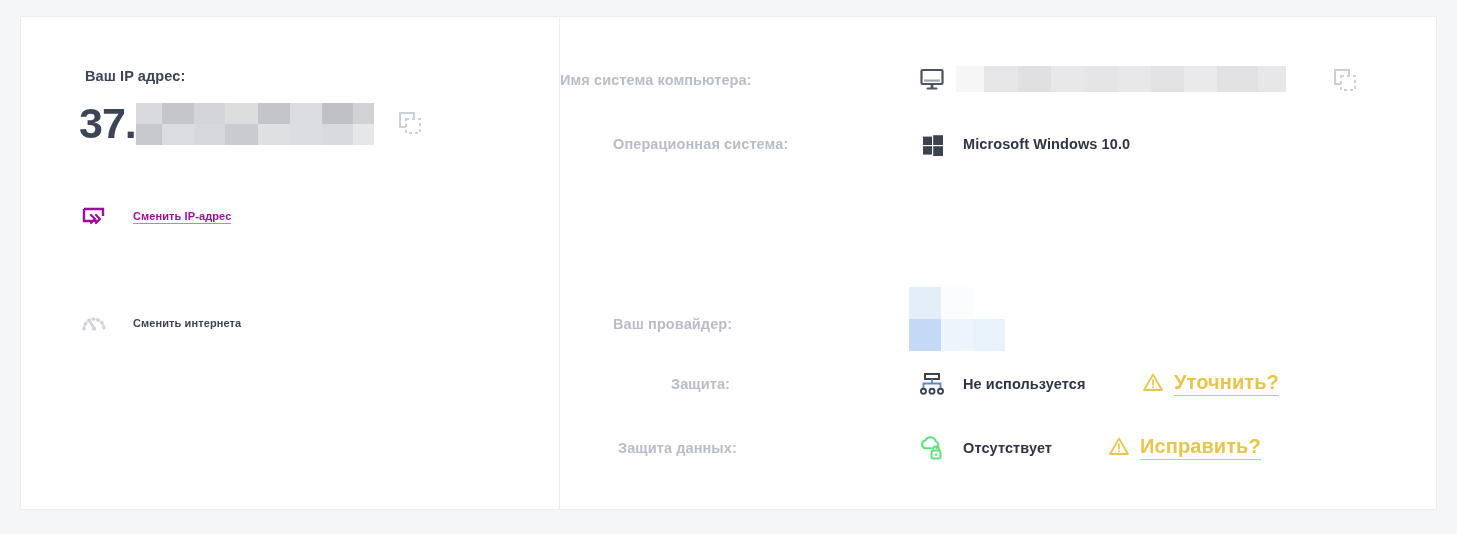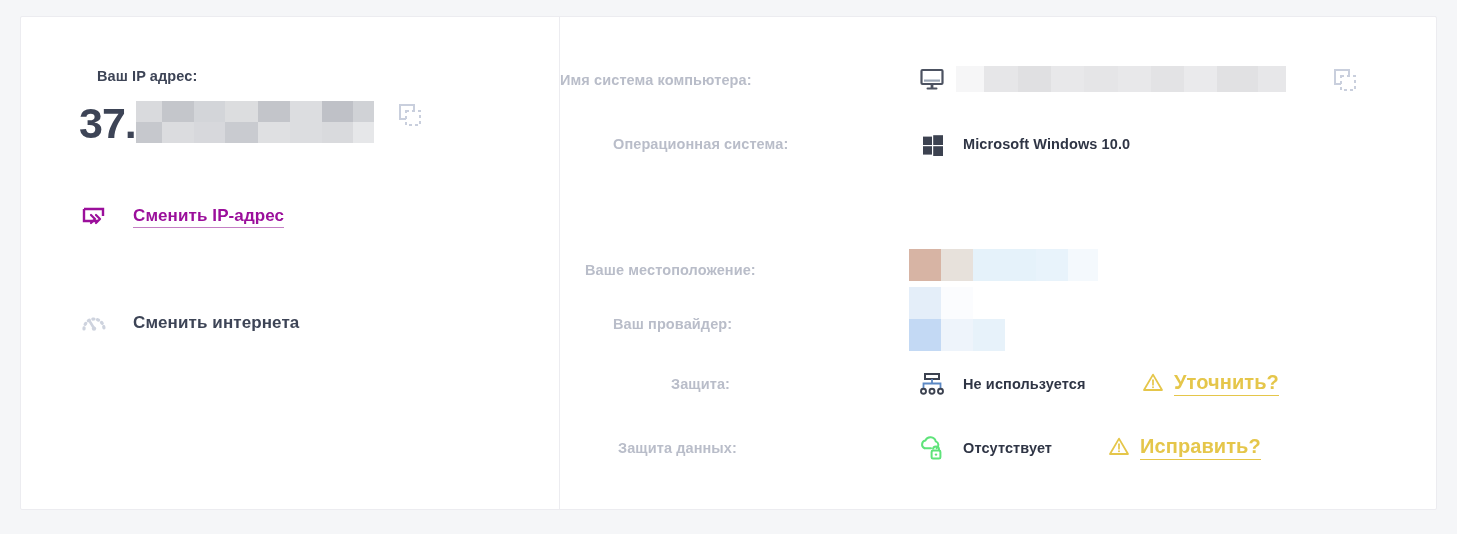--- a/index.html
+++ b/index.html
@@ -30,27 +30,27 @@
     border-right: 1px solid #ececf0;
     flex: 0 0 539px;
   }
   .right-pane {
     position: relative;
     flex: 1 1 auto;
   }
 
   
   .ip-label {
-    position: absolute; left: 76px; top: 51px;
+    position: absolute; left: 64px; top: 51px;
     font-size: 14.5px; font-weight: bold; color: #3d4456;
     letter-spacing: 0.1px;
   }
   .ip-row {
     position: absolute; left: 58px; top: 82px;
-    display: flex; 
+    display: flex; align-items: center;
   }
   .ip-prefix {
     font-size: 43px; font-weight: bold; color: #3d4456;
     line-height: 48px; letter-spacing: -1px;
   }
   .blur-ip {
     position: relative;
     width: 238px; height: 42px;
     margin-left: 0px; margin-top: 2px;
     overflow: hidden;
@@ -68,21 +68,21 @@
     display: flex; align-items: center;
     height: 34px;
   }
   .link-row .ic {
     width: 34px; height: 30px;
     display: flex; align-items: center; justify-content: flex-start;
     flex: 0 0 34px;
   }
   .link-row .lbl {
     margin-left: 18px;
-    font-size: 17px; font-weight: bold; color: #3d4456;
+    font-size: 11px; font-weight: bold; color: #3d4456;
     letter-spacing: 0.1px;
     text-align: center;
   }
   .link-row.primary .lbl {
     color: #9b0f9b;
     border-bottom: 1px solid #c47fc4;
     padding-bottom: 1px;
     cursor: pointer;
   }
   #row-change-ip { top: 183px; }
@@ -233,30 +233,20 @@
             <rect x="4" y="5.6" width="9" height="8.4" fill="#3c4250"></rect>
             <rect x="14.2" y="4.2" width="9.8" height="9.8" fill="#3c4250"></rect>
             <rect x="4" y="15.2" width="9" height="8.4" fill="#3c4250"></rect>
             <rect x="14.2" y="15.2" width="9.8" height="9.8" fill="#3c4250"></rect>
           </svg>
         </span>
         <span class="r-value" style="left:403px; top:9px;">Microsoft Windows 10.0</span>
       </div>
 
 
-      <div class="info-row" style="top:236px;">
-        <span class="r-label" style="left:25px; width:145px; top:9px;">Ваше местоположение:</span>
-        <span class="blur-box" style="left:349px; top:-4px; width:200px; height:38px;">
-          <span class="bcell" style="left:0px;  top:0px;  width:32px; height:32px; background:#d7b4a4;"></span>
-          <span class="bcell" style="left:32px; top:0px;  width:32px; height:32px; background:#e7e1db;"></span>
-          <span class="bcell" style="left:64px; top:0px;  width:63px; height:32px; background:#e5f2fa;"></span>
-          <span class="bcell" style="left:127px;top:0px;  width:32px; height:32px; background:#e8f3fb;"></span>
-          <span class="bcell" style="left:159px;top:0px;  width:30px; height:32px; background:#f4f9fd;"></span>
-        </span>
-      </div>
 
       <div class="info-row" style="top:290px;">
         <span class="r-label" style="left:53px; width:117px; top:9px;">Ваш провайдер:</span>
         <span class="blur-box" style="left:349px; top:-20px; width:200px; height:64px;">
           <span class="bcell" style="left:0px;  top:0px;  width:32px; height:32px; background:#e4eef9;"></span>
           <span class="bcell" style="left:32px; top:0px;  width:32px; height:32px; background:#fbfcfe;"></span>
           <span class="bcell" style="left:0px;  top:32px; width:32px; height:32px; background:#c3d9f4;"></span>
           <span class="bcell" style="left:32px; top:32px; width:32px; height:32px; background:#eef4fb;"></span>
           <span class="bcell" style="left:64px; top:32px; width:32px; height:32px; background:#e7f2fa;"></span>
         </span>

